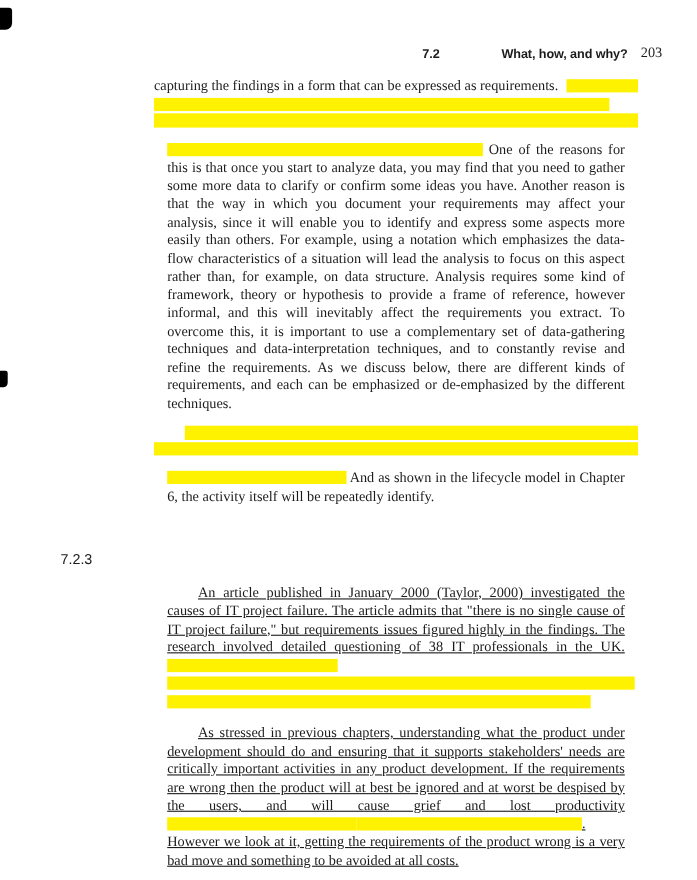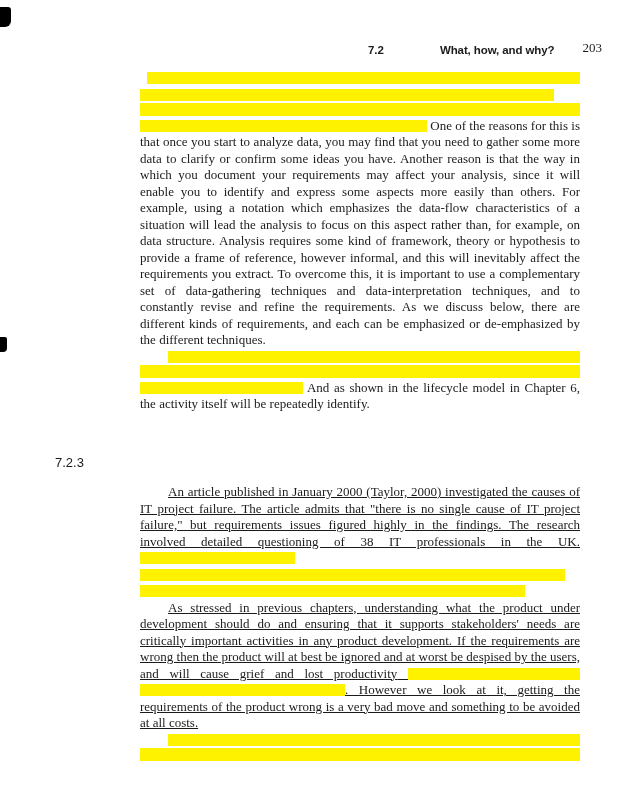--- a/index.html
+++ b/index.html
@@ -22,28 +22,28 @@
   .mark-mid{left:0;top:337px;width:7px;height:15px;border-radius:0 2px 4px 0;}
 
   
   .running-head{
     position:absolute;top:40px;left:140px;width:462px;
     display:flex;justify-content:flex-end;align-items:flex-end;
     font-family:"Liberation Sans","DejaVu Sans",sans-serif;
   }
   .rh-num{font-weight:bold;font-size:11.5px;margin-right:10px;}
   .rh-title{font-weight:bold;font-size:11.5px;letter-spacing:-0.1px;margin-left:46px;}
-  .rh-page{font-family:"Liberation Serif","DejaVu Serif",serif;font-size:13px;margin-left:28px;}
+  .rh-page{font-family:"Liberation Serif","DejaVu Serif",serif;font-size:13px;margin-left:12px;}
 
   
   .main{
     position:absolute;top:70px;left:140px;width:440px;
     font-size:13px;line-height:16.5px;
   }
-  .para{margin:0;text-align:justify;}
+  .para{margin:12px;text-align:justify;}
   .indent{text-indent:28px;text-decoration:underline;}
 
   
   .hl{
     background:var(--hl);display:inline-block;
     height:12px;vertical-align:-2px;
   }
   .hl-line{background:var(--hl);height:12.5px;margin:2px 0;}
   .first-line{display:flex;align-items:center;height:16.5px;}
   .first-line .t{white-space:nowrap;overflow:hidden;flex:0 1 auto;}
@@ -68,20 +68,21 @@
 
   <header class="running-head">
     <span class="rh-num">7.2</span>
     <span class="rh-title">What, how, and why?</span>
     <span class="rh-page">203</span>
   </header>
 
   <main class="main">
 
     <div class="first-line">
+      <span class="t">capturing the findings in a form that can be expressed as requirements.</span>
       <span class="fill"></span>
     </div>
     <div class="hl-line" style="width:414px"></div>
     <div class="hl-line"></div>
 
     <p class="para"><span class="hl" style="width:287px"></span> <span>One of the reasons for this is that once you start to analyze data, you may find that you need to gather some more data to clarify or confirm some ideas you have. Another reason is that the way in which you document your requirements may affect your analysis, since it will enable you to identify and express some aspects more easily than others. For example, using a notation which emphasizes the data-flow characteristics of a situation will lead the analysis to focus on this aspect rather than, for example, on data structure. Analysis requires some kind of framework, theory or hypothesis to provide a frame of reference, however informal, and this will inevitably affect the requirements you extract. To overcome this, it is important to use a complementary set of data-gathering techniques and data-interpretation techniques, and to constantly revise and refine the requirements. As we discuss below, there are different kinds of requirements, and each can be emphasized or de-emphasized by the different techniques.</span></p>
 
     <div class="hl-line" style="width:412px;margin-left:28px"></div>
     <div class="hl-line"></div>
     <p class="para"><span class="hl" style="width:163px"></span> <span>And as shown in the lifecycle model in Chapter 6, the activity itself will be repeatedly identify.</span></p>

